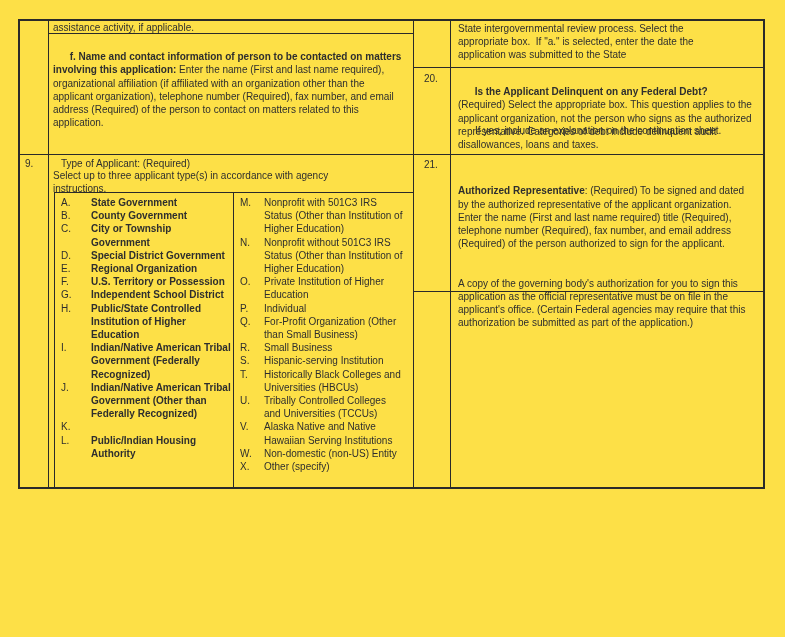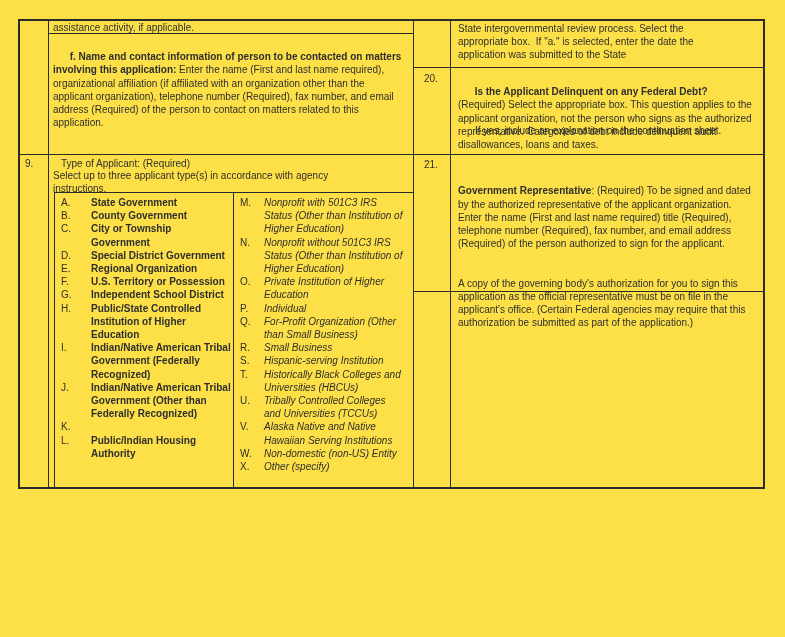--- a/index.html
+++ b/index.html
@@ -15,21 +15,21 @@
   .ln { position:absolute; background:#2a2a2a; }
   .v  { width:1px; } .h { height:1px; }
   .txt { position:absolute; white-space:pre-wrap; }
   .b { font-weight:bold; }
   .num { position:absolute; }
   .list { position:absolute; box-sizing:border-box; padding:3px 0 0 6px; }
   .li { display:flex; align-items:flex-start; }
   .list-a .lt { flex:0 0 30px; }
   .list-a .lb { width:145px;font-weight:bold; }
   .list-m .lt { flex:0 0 24px; }
-  .list-m .lb { width:140px;font-style:italic; }
+  .list-m .lb { width:140px; }
   p { margin:0; }
 </style>
 </head>
 <body>
 
 <div class="sheet">
   <div class="tbl">
 
     <div class="ln v" style="left:28px;  top:0;     height:466px;"></div>
     <div class="ln v" style="left:393px; top:0;     height:466px;"></div>
@@ -157,19 +157,19 @@
     <div class="txt" style="left:438px; top:1px; width:278px;">State intergovernmental review process. Select the appropriate box.  If "a." is selected, enter the date the application was submitted to the State</div>
 
     <div class="num" style="left:404px; top:51px;">20.</div>
     <div class="txt" style="left:438px; top:51px; width:296px;">
       <span class="b">Is the Applicant Delinquent on any Federal Debt?</span><span> (Required) Select the appropriate box. This question applies to the applicant organization, not the person who signs as the authorized representative. Categories of debt include delinquent audit disallowances, loans and taxes.</span>
     </div>
     <div class="txt" style="left:438px; top:103px; width:296px;margin-left:17px;">If yes, include an explanation on the continuation sheet.</div>
 
     <div class="num" style="left:404px; top:137px;">21.</div>
     <div class="txt" style="left:438px; top:137px; width:296px;">
-      <p><span class="b">Government Representative</span><span>: (Required) To be signed and dated by the authorized representative of the applicant organization. Enter the name (First and last name required) title (Required), telephone number (Required), fax number, and email address (Required) of the person authorized to sign for the applicant.</span></p>
+      <p><span class="b">Authorized Representative</span><span>: (Required) To be signed and dated by the authorized representative of the applicant organization. Enter the name (First and last name required) title (Required), telephone number (Required), fax number, and email address (Required) of the person authorized to sign for the applicant.</span></p>
       <p>A copy of the governing body's authorization for you to sign this application as the official representative must be on file in the applicant's office. (Certain Federal agencies may require that this authorization be submitted as part of the application.)</p>
     </div>
 
     <div style="position:absolute; left:431px; top:271px; width:312px; height:195px;"></div>
   </div>
 </div>
 
 </body></html>

